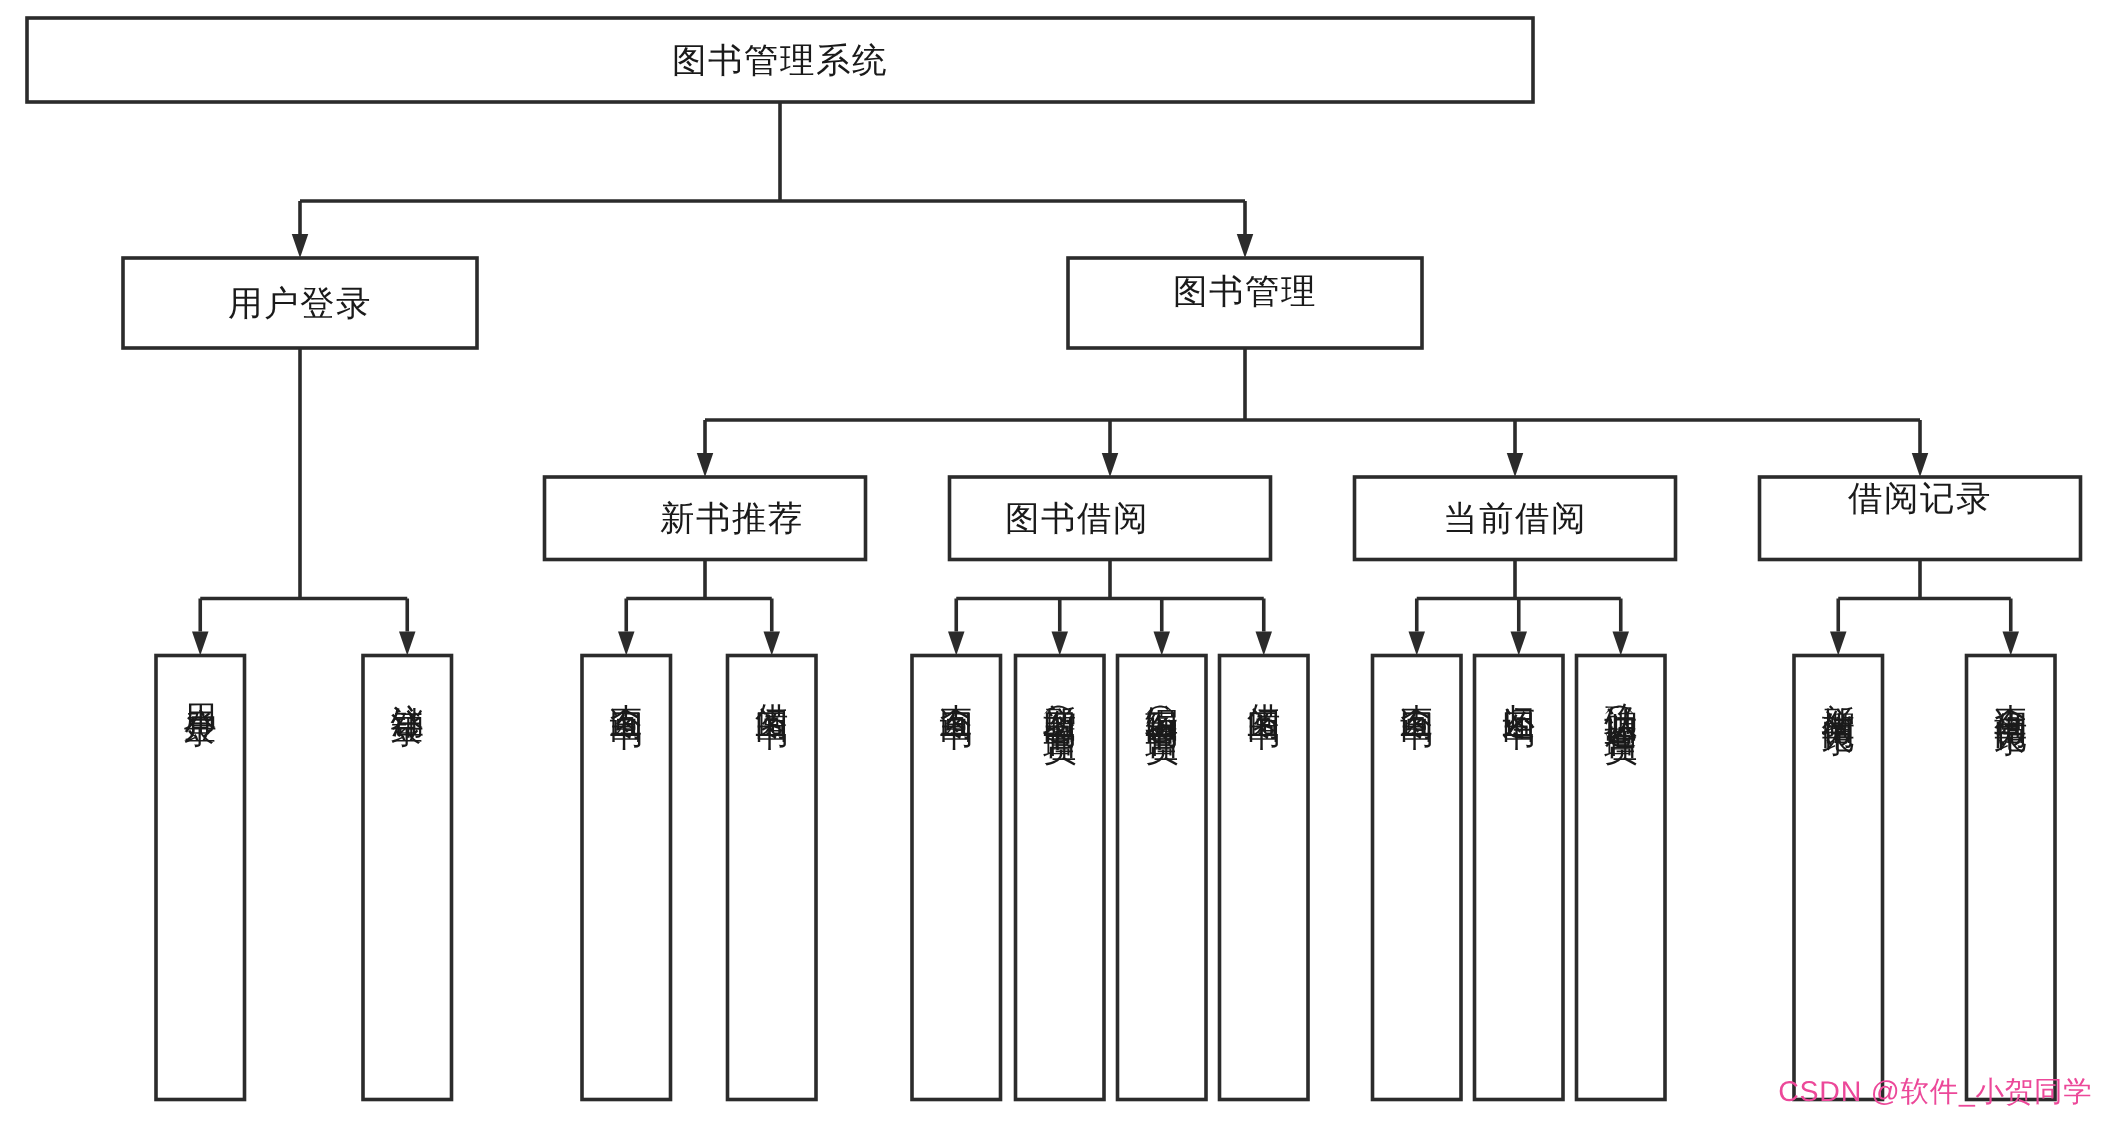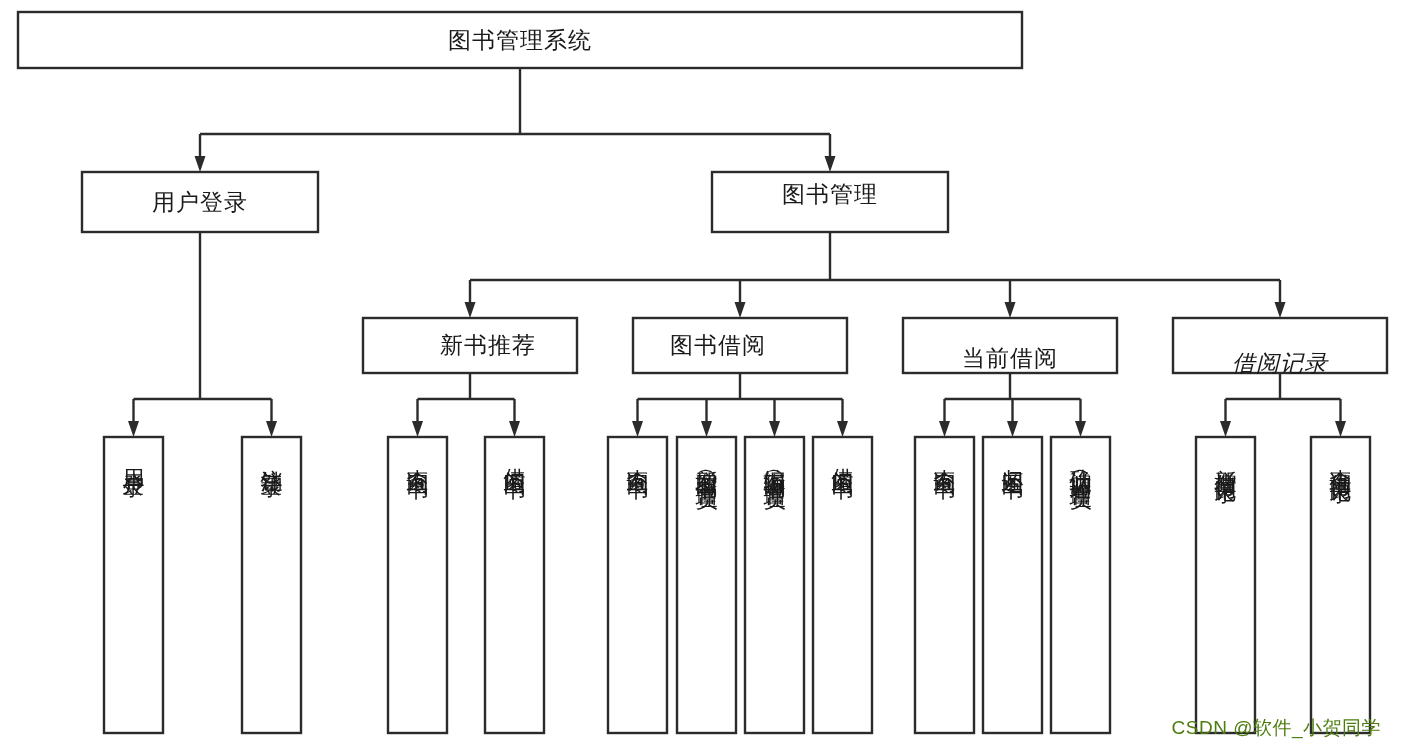--- a/index.html
+++ b/index.html
@@ -31,25 +31,25 @@
     stroke-width: 2.4;
     fill: none;
     stroke-linecap: butt;
   }
   .arrow-head {
     fill: #2b2b2b;
     stroke: none;
   }
   .watermark {
     position: absolute;
-    right: 24px;
+    right: 10px;
     bottom: 6px;
     font-family: "Liberation Sans", "DejaVu Sans", sans-serif;
     font-size: 19px;
-    color: #4d7c0f;
+    color: #ec4899;
     white-space: nowrap;
     pointer-events: none;
     letter-spacing: 0.5px;
   }
   .vlabel-wrap {
     position: absolute;
     display: flex;
     align-items: flex-start;
     justify-content: center;
     pointer-events: none;
@@ -159,22 +159,22 @@
       <rect x="1311" y="437" width="59" height="296" class="node-rect"></rect>
     </g>
 </svg>
 
 <div id="label-layer">
     <div class="hlabel" style="left: 18px; top: 12px; width: 1004px; height: 56px;">图书管理系统</div>
     <div class="hlabel" style="left: 82px; top: 172px; width: 236px; height: 60px;">用户登录</div>
     <div class="hlabel" style="left: 712px; top: 172px; width: 236px; height: 45px;">图书管理</div>
     <div class="hlabel" style="left: 363px; top: 318px; width: 250px; height: 55px;">新书推荐</div>
     <div class="hlabel" style="left: 633px; top: 318px; width: 170px; height: 55px;">图书借阅</div>
-    <div class="hlabel" style="left: 903px; top: 318px; width: 214px; height: 55px; margin-top: 13px;">当前借阅</div>
-    <div class="hlabel" style="left: 1173px; top: 336px; width: 214px; height: 55px; font-style: italic;">借阅记录</div>
+    <div class="hlabel" style="left: 903px; top: 318px; width: 214px; height: 55px;">当前借阅</div>
+    <div class="hlabel" style="left: 1173px; top: 305px; width: 214px; height: 55px;">借阅记录</div>
     <div class="vlabel-wrap" style="left: 104px; top: 451px; width: 59px; height: 278px;">
       <span class="vlabel">用户登录</span>
     </div>
     <div class="vlabel-wrap" style="left: 242px; top: 451px; width: 59px; height: 278px;">
       <span class="vlabel">注销登录</span>
     </div>
     <div class="vlabel-wrap" style="left: 388px; top: 451px; width: 59px; height: 278px;">
       <span class="vlabel">查询图书</span>
     </div>
     <div class="vlabel-wrap" style="left: 485px; top: 451px; width: 59px; height: 278px;">

